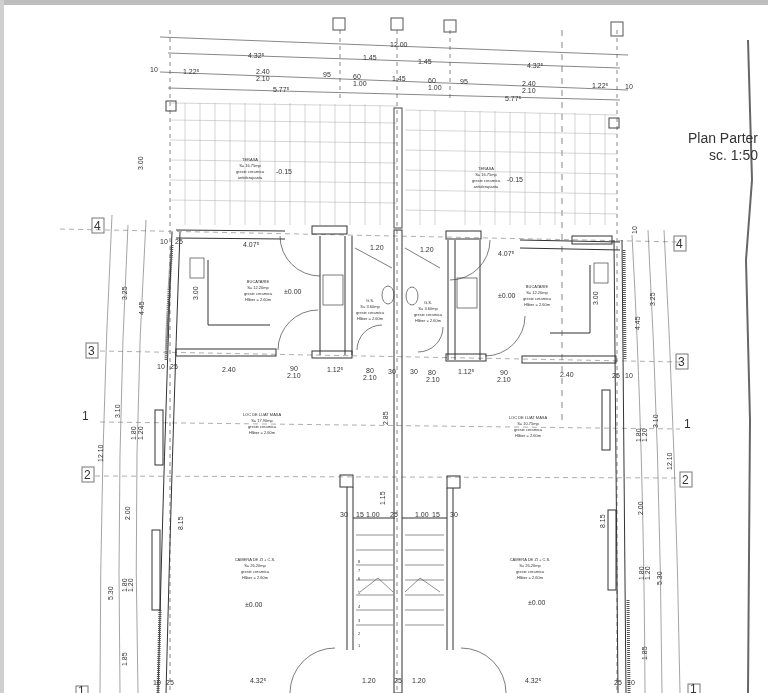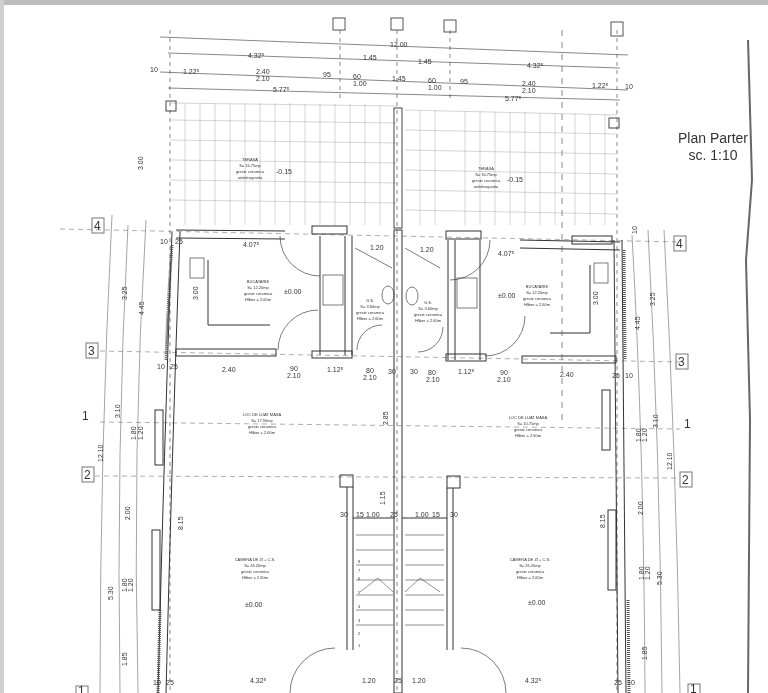--- a/index.html
+++ b/index.html
@@ -1,20 +1,20 @@
 <!DOCTYPE html>
 <html><head>
 <meta charset="utf-8">
 <style>
   html,body{margin:0;padding:0;background:#fff;}
   body{width:768px;height:693px;position:relative;overflow:hidden;font-family:"Liberation Sans",sans-serif;color:#222;}
   .topbar{position:absolute;left:0;top:0;width:768px;height:5px;background:#bdbdbd;}
   .leftedge{position:absolute;left:0;top:0;width:4px;height:693px;background:#cfcfcf;}
   svg{position:absolute;left:0;top:0;}
-  .title{position:absolute;left:668px;top:130px;width:90px;text-align:center;font-size:14px;line-height:17px;color:#333;}
+  .title{position:absolute;left:668px;top:130px;width:90px;text-align:right;font-size:14px;line-height:17px;color:#333;}
   .t{font-family:"Liberation Sans",sans-serif;fill:#333;}
   .small{font-size:7px;}
   .tiny{font-size:4px;}
   .axis{font-size:12px;}
 </style>
 </head>
 <body>
 
 <div class="topbar"></div>
 <div class="leftedge"></div>
@@ -402,14 +402,14 @@
     <text x="358" y="608">4</text>
     <text x="358" y="594">5</text>
     <text x="358" y="580">6</text>
     <text x="358" y="572">7</text>
     <text x="358" y="563">8</text>
   </g>
 </svg>
 
 <div class="title">
   <div>Plan Parter</div>
-  <div>sc. 1:10</div>
+  <div>sc. 1:50</div>
 </div>
 
 </body></html>

